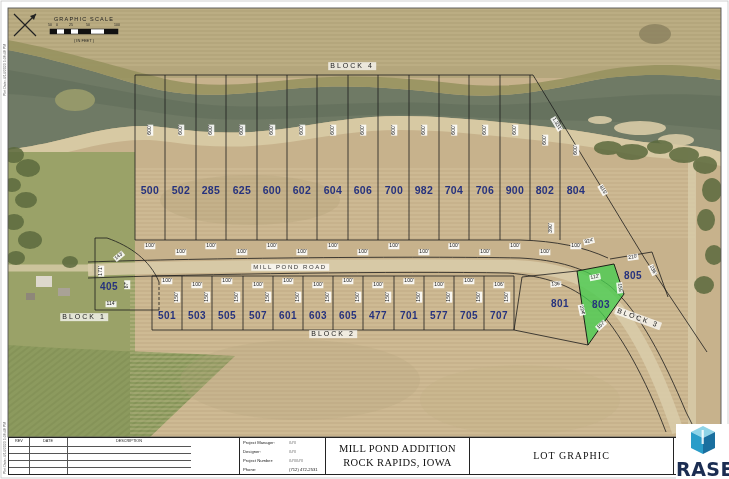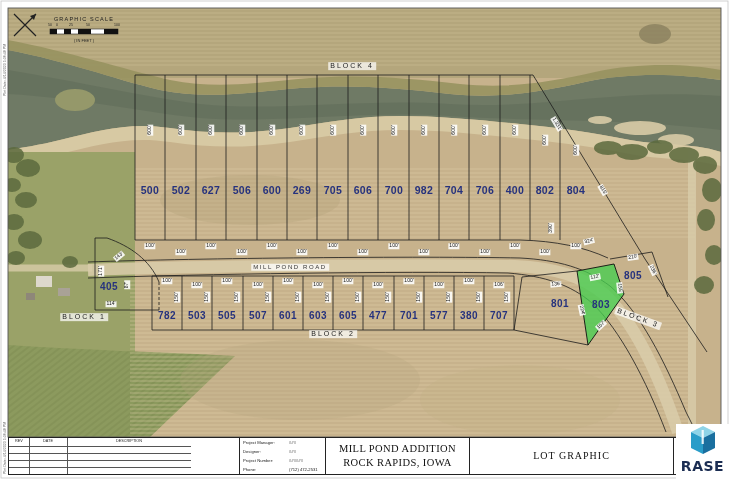--- a/index.html
+++ b/index.html
@@ -28,21 +28,21 @@
   .ptitle{position:absolute;width:100%;text-align:center;font-family:"Liberation Serif",serif;
           font-size:10.5px;color:#111;letter-spacing:.4px;}
   .lotlay{position:absolute;width:100%;text-align:center;top:12px;font-family:"Liberation Serif",serif;
           font-size:10px;letter-spacing:1px;color:#111;}
   .sheetword{position:absolute;left:1px;top:2px;font-size:3.2px;color:#333;writing-mode:vertical-rl;
              letter-spacing:1px;}
   .dgrwrap{text-align:center;color:#0d0d0d;}
   .dgrmain{font-size:20px;font-weight:900;letter-spacing:-1.5px;line-height:22px;font-family:"DejaVu Sans",sans-serif;}
   .dgrsub{font-size:4.8px;font-weight:700;letter-spacing:1.2px;}
   .rase{position:absolute;left:676px;top:424px;width:53px;height:55px;background:#fff;z-index:6;text-align:center;}
-  .rasetext{font-size:14px;font-weight:800;color:#1b2d52;letter-spacing:.5px;margin-top:-2px;
+  .rasetext{font-size:19px;font-weight:800;color:#1b2d52;letter-spacing:.5px;margin-top:-2px;
             font-family:"DejaVu Sans",sans-serif;}
 </style>
 </head>
 <body>
 
 <div class="page">
 
 <svg class="base" width="729" height="479" viewBox="0 0 729 479">
   <defs>
     <clipPath id="mapclip">
@@ -198,31 +198,31 @@
 <div class="marginnote" style="left:3px;top:474px">Plot Date: 4/14/2023 5:36:48 PM</div>
 
 <div class="lbl blocklbl" style="left:352px;top:66px">BLOCK 4</div>
 <div class="lbl blocklbl" style="left:333px;top:334px">BLOCK 2</div>
 <div class="lbl blocklbl" style="left:84px;top:317px">BLOCK 1</div>
 <div class="lbl blocklbl" style="left:638px;top:318px;transform:translate(-50%,-50%) rotate(20deg)">BLOCK 3</div>
 <div class="lbl roadlbl" style="left:290px;top:267px">MILL POND ROAD</div>
 
 <div class="lbl lotnum big" style="left:150px;top:191px">500</div>
 <div class="lbl lotnum big" style="left:181px;top:191px">502</div>
-<div class="lbl lotnum big" style="left:211px;top:191px">627</div>
-<div class="lbl lotnum big" style="left:242px;top:191px">506</div>
+<div class="lbl lotnum big" style="left:211px;top:191px">285</div>
+<div class="lbl lotnum big" style="left:242px;top:191px">625</div>
 <div class="lbl lotnum big" style="left:272px;top:191px">600</div>
-<div class="lbl lotnum big" style="left:302px;top:191px">269</div>
-<div class="lbl lotnum big" style="left:333px;top:191px">705</div>
+<div class="lbl lotnum big" style="left:302px;top:191px">602</div>
+<div class="lbl lotnum big" style="left:333px;top:191px">604</div>
 <div class="lbl lotnum big" style="left:363px;top:191px">606</div>
 <div class="lbl lotnum big" style="left:394px;top:191px">700</div>
 <div class="lbl lotnum big" style="left:424px;top:191px">982</div>
 <div class="lbl lotnum big" style="left:454px;top:191px">704</div>
 <div class="lbl lotnum big" style="left:485px;top:191px">706</div>
-<div class="lbl lotnum big" style="left:515px;top:191px">400</div>
+<div class="lbl lotnum big" style="left:515px;top:191px">900</div>
 <div class="lbl lotnum big" style="left:545px;top:191px">802</div>
 <div class="lbl lotnum big" style="left:576px;top:191px">804</div>
 
 <div class="lbl chip" style="left:150px;top:130px;transform:translate(-50%,-50%) rotate(-90deg)">600'</div>
 <div class="lbl chip" style="left:181px;top:130px;transform:translate(-50%,-50%) rotate(-90deg)">600'</div>
 <div class="lbl chip" style="left:211px;top:130px;transform:translate(-50%,-50%) rotate(-90deg)">600'</div>
 <div class="lbl chip" style="left:242px;top:130px;transform:translate(-50%,-50%) rotate(-90deg)">600'</div>
 <div class="lbl chip" style="left:272px;top:130px;transform:translate(-50%,-50%) rotate(-90deg)">600'</div>
 <div class="lbl chip" style="left:302px;top:130px;transform:translate(-50%,-50%) rotate(-90deg)">600'</div>
 <div class="lbl chip" style="left:333px;top:130px;transform:translate(-50%,-50%) rotate(-90deg)">600'</div>
@@ -244,31 +244,31 @@
 <div class="lbl chip" style="left:333px;top:246px">100'</div>
 <div class="lbl chip" style="left:363px;top:252px">100'</div>
 <div class="lbl chip" style="left:394px;top:246px">100'</div>
 <div class="lbl chip" style="left:424px;top:252px">100'</div>
 <div class="lbl chip" style="left:454px;top:246px">100'</div>
 <div class="lbl chip" style="left:485px;top:252px">100'</div>
 <div class="lbl chip" style="left:515px;top:246px">100'</div>
 <div class="lbl chip" style="left:545px;top:252px">100'</div>
 <div class="lbl chip" style="left:576px;top:246px">100'</div>
 
-<div class="lbl lotnum" style="left:167px;top:315px">782</div>
+<div class="lbl lotnum" style="left:167px;top:315px">501</div>
 <div class="lbl lotnum" style="left:197px;top:315px">503</div>
 <div class="lbl lotnum" style="left:227px;top:315px">505</div>
 <div class="lbl lotnum" style="left:258px;top:315px">507</div>
 <div class="lbl lotnum" style="left:288px;top:315px">601</div>
 <div class="lbl lotnum" style="left:318px;top:315px">603</div>
 <div class="lbl lotnum" style="left:348px;top:315px">605</div>
 <div class="lbl lotnum" style="left:378px;top:315px">477</div>
 <div class="lbl lotnum" style="left:409px;top:315px">701</div>
 <div class="lbl lotnum" style="left:439px;top:315px">577</div>
-<div class="lbl lotnum" style="left:469px;top:315px">380</div>
+<div class="lbl lotnum" style="left:469px;top:315px">705</div>
 <div class="lbl lotnum" style="left:499px;top:315px">707</div>
 
 <div class="lbl chip" style="left:167px;top:281px">100'</div>
 <div class="lbl chip" style="left:197px;top:285px">100'</div>
 <div class="lbl chip" style="left:227px;top:281px">100'</div>
 <div class="lbl chip" style="left:258px;top:285px">100'</div>
 <div class="lbl chip" style="left:288px;top:281px">100'</div>
 <div class="lbl chip" style="left:318px;top:285px">100'</div>
 <div class="lbl chip" style="left:348px;top:281px">100'</div>
 <div class="lbl chip" style="left:378px;top:285px">100'</div>

